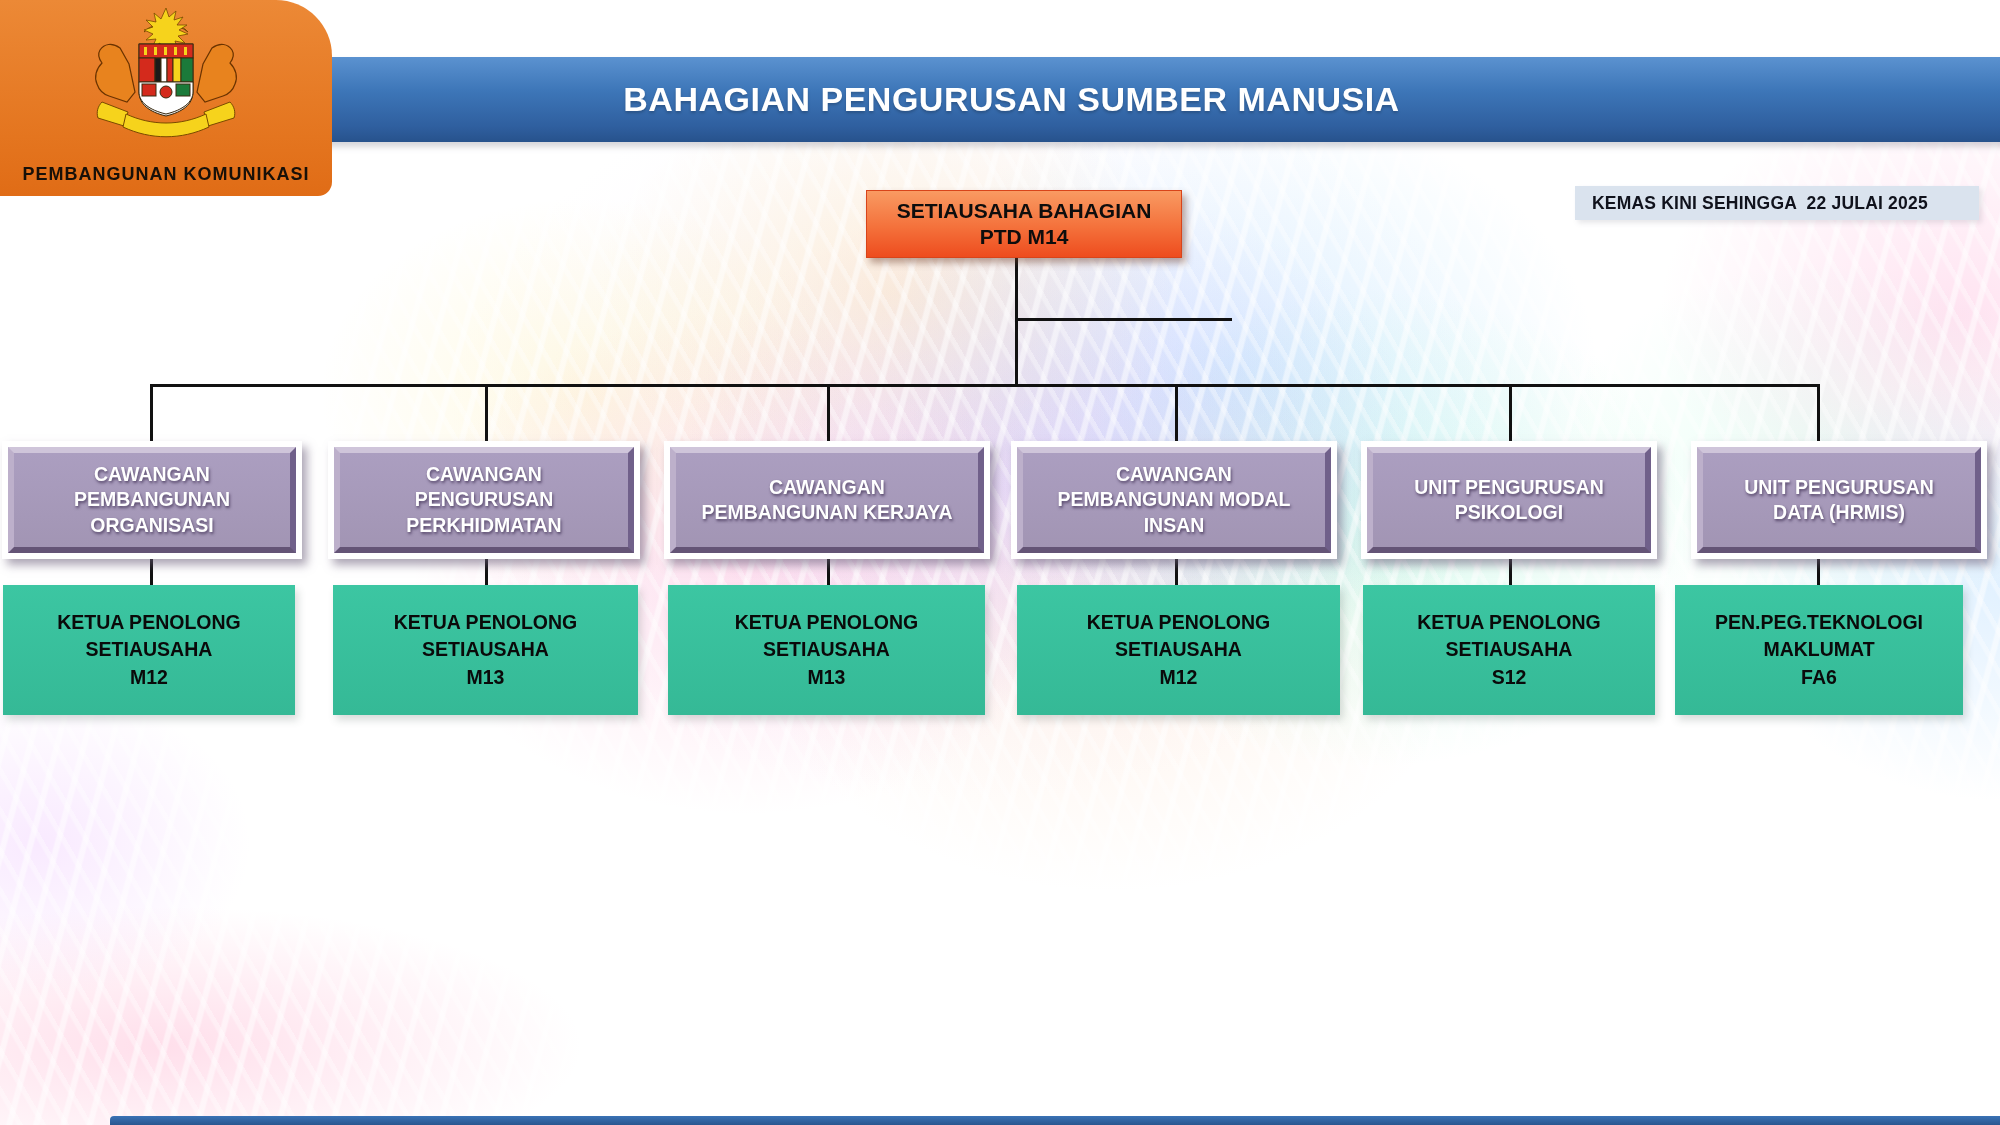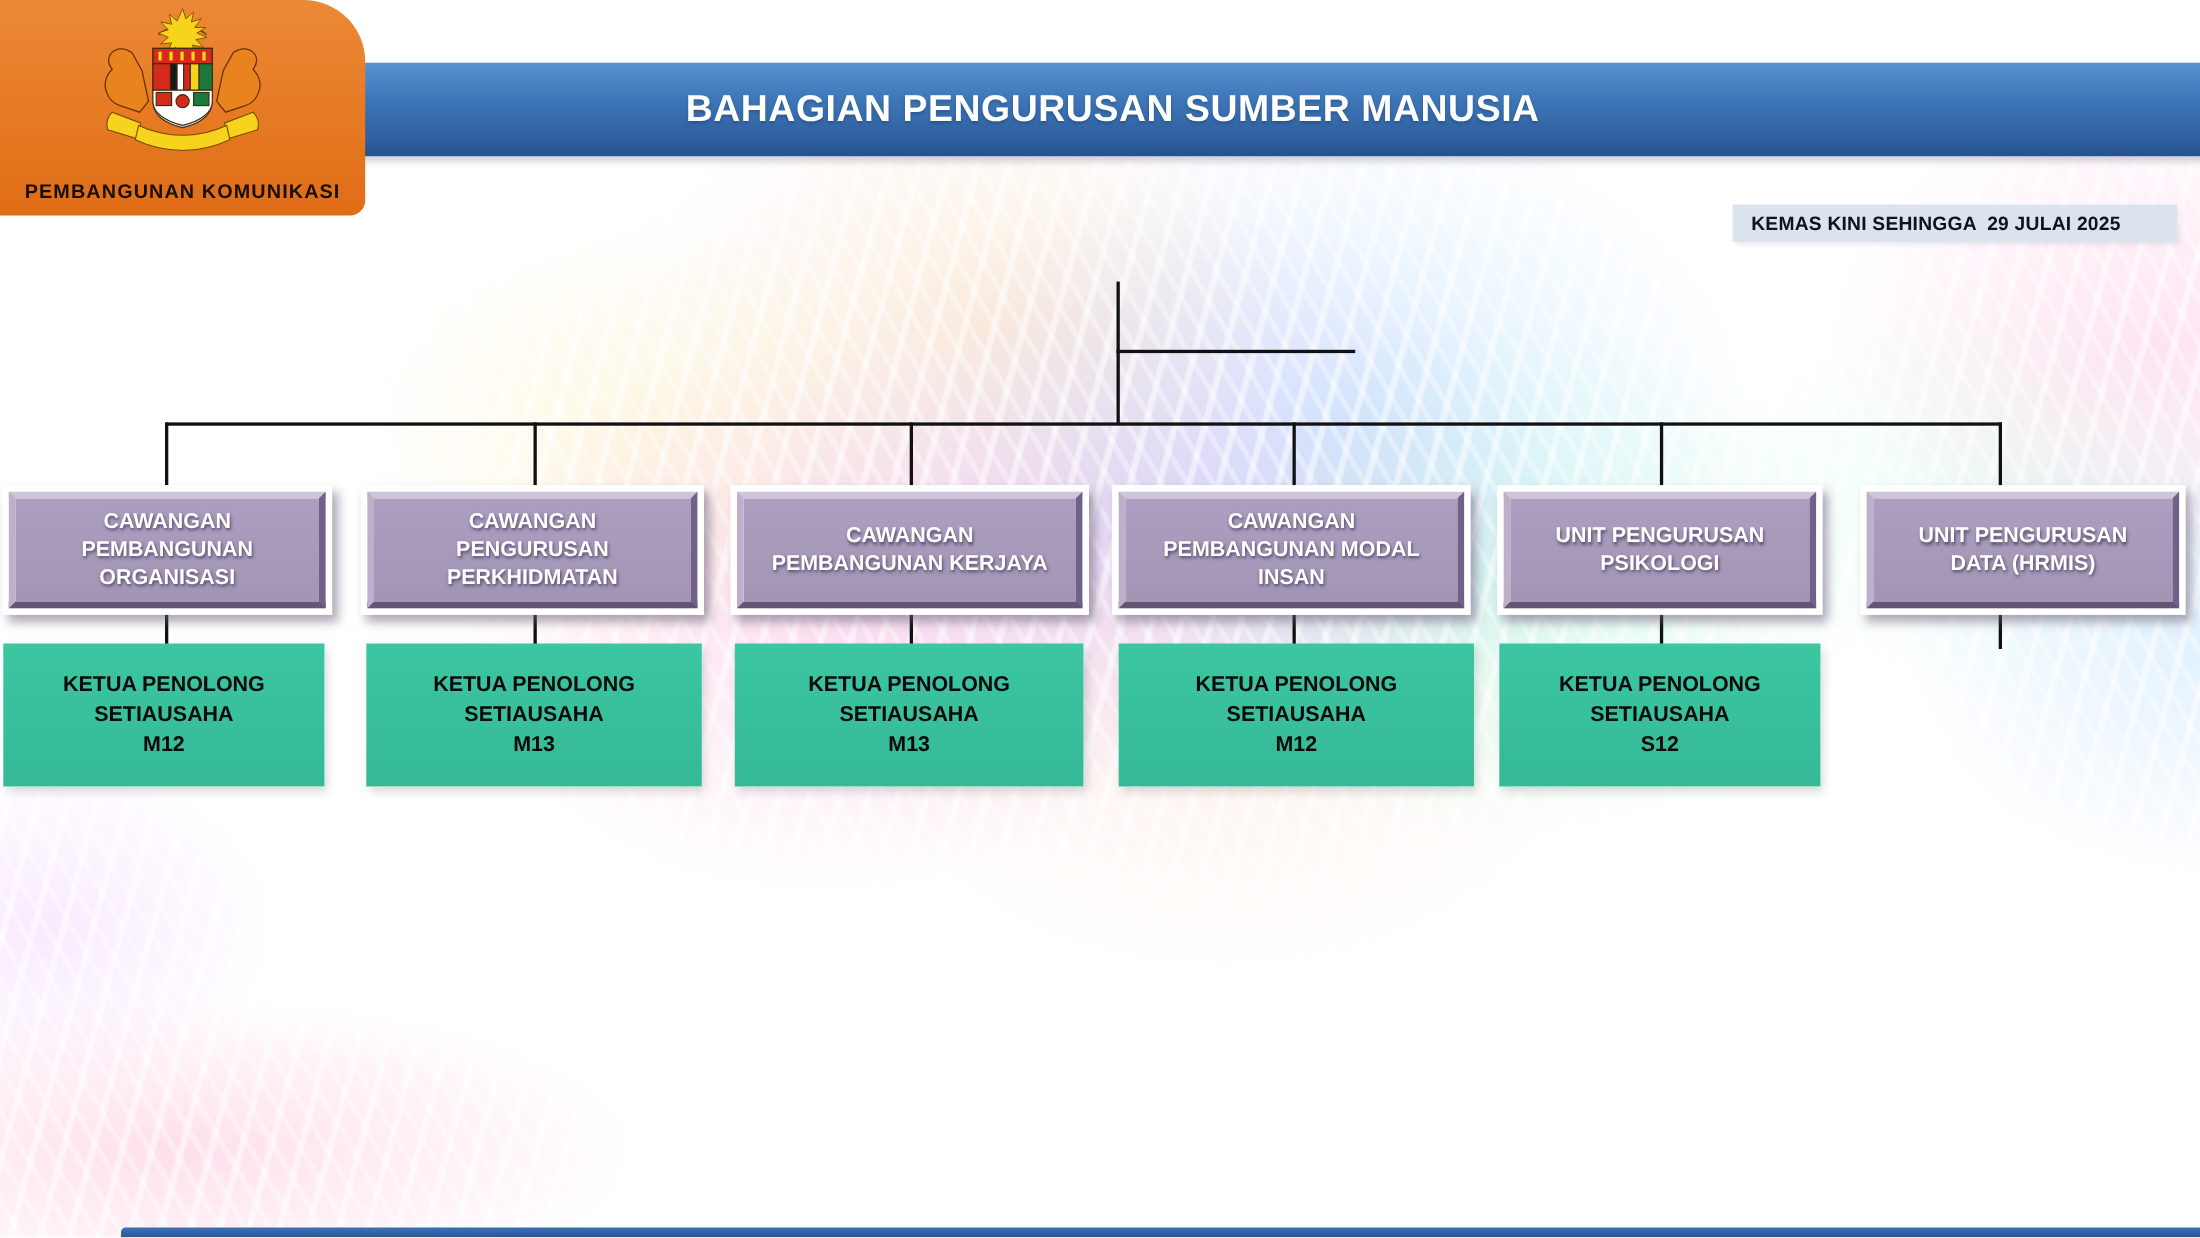--- a/index.html
+++ b/index.html
@@ -139,39 +139,43 @@
       <g fill="#f6d31c" stroke="#7a4a00" stroke-width="1">
         <path d="M20 96l26 10-4 14-26-8c-2-6 0-12 4-16z"></path>
         <path d="M148 96l-26 10 4 14 26-8c2-6 0-12-4-16z"></path>
         <path d="M44 108c26 12 54 12 80 0l3 13c-28 13-58 13-86 0z"></path>
       </g>
     </svg>
     <div class="ministry-name">PEMBANGUNAN KOMUNIKASI</div>
   </div>
 
   <div class="updated-box">
-    <span>KEMAS KINI SEHINGGA  29 JULAI 2025</span>
+    <span>KEMAS KINI SEHINGGA  22 JULAI 2025</span>
   </div>
 
   <div class="conn" style="left:1015px;top:256px;width:3px;height:130px;"></div>
   <div class="conn" style="left:1015px;top:318px;width:217px;height:3px;"></div>
   <div class="conn" style="left:151px;top:384px;width:1669px;height:3px;"></div>
   <div class="conn" style="left:150px;top:384px;width:3px;height:63px;"></div>
   <div class="conn" style="left:485px;top:384px;width:3px;height:63px;"></div>
   <div class="conn" style="left:827px;top:384px;width:3px;height:63px;"></div>
   <div class="conn" style="left:1175px;top:384px;width:3px;height:63px;"></div>
   <div class="conn" style="left:1509px;top:384px;width:3px;height:63px;"></div>
   <div class="conn" style="left:1817px;top:384px;width:3px;height:63px;"></div>
   <div class="conn" style="left:150px;top:550px;width:3px;height:40px;"></div>
   <div class="conn" style="left:485px;top:550px;width:3px;height:40px;"></div>
   <div class="conn" style="left:827px;top:550px;width:3px;height:40px;"></div>
   <div class="conn" style="left:1175px;top:550px;width:3px;height:40px;"></div>
   <div class="conn" style="left:1509px;top:550px;width:3px;height:40px;"></div>
   <div class="conn" style="left:1817px;top:550px;width:3px;height:40px;"></div>
 
+  <div class="root-box">
+    <div class="ml">SETIAUSAHA BAHAGIAN
+PTD M14</div>
+  </div>
 
 
   <div class="unit-frame c1">
     <div class="unit-inner">
         <div class="ml">CAWANGAN
 PEMBANGUNAN
 ORGANISASI</div>
       </div>
   </div>
   <div class="unit-frame c2">
@@ -225,15 +229,20 @@
   <div class="head-box g4">
     <div class="ml">KETUA PENOLONG
 SETIAUSAHA
 M12</div>
   </div>
   <div class="head-box g5">
     <div class="ml">KETUA PENOLONG
 SETIAUSAHA
 S12</div>
   </div>
+  <div class="head-box g6">
+    <div class="ml">PEN.PEG.TEKNOLOGI
+MAKLUMAT
+FA6</div>
+  </div>
 
   <div class="footer-bar"></div>
 </div>
 
 </body></html>

